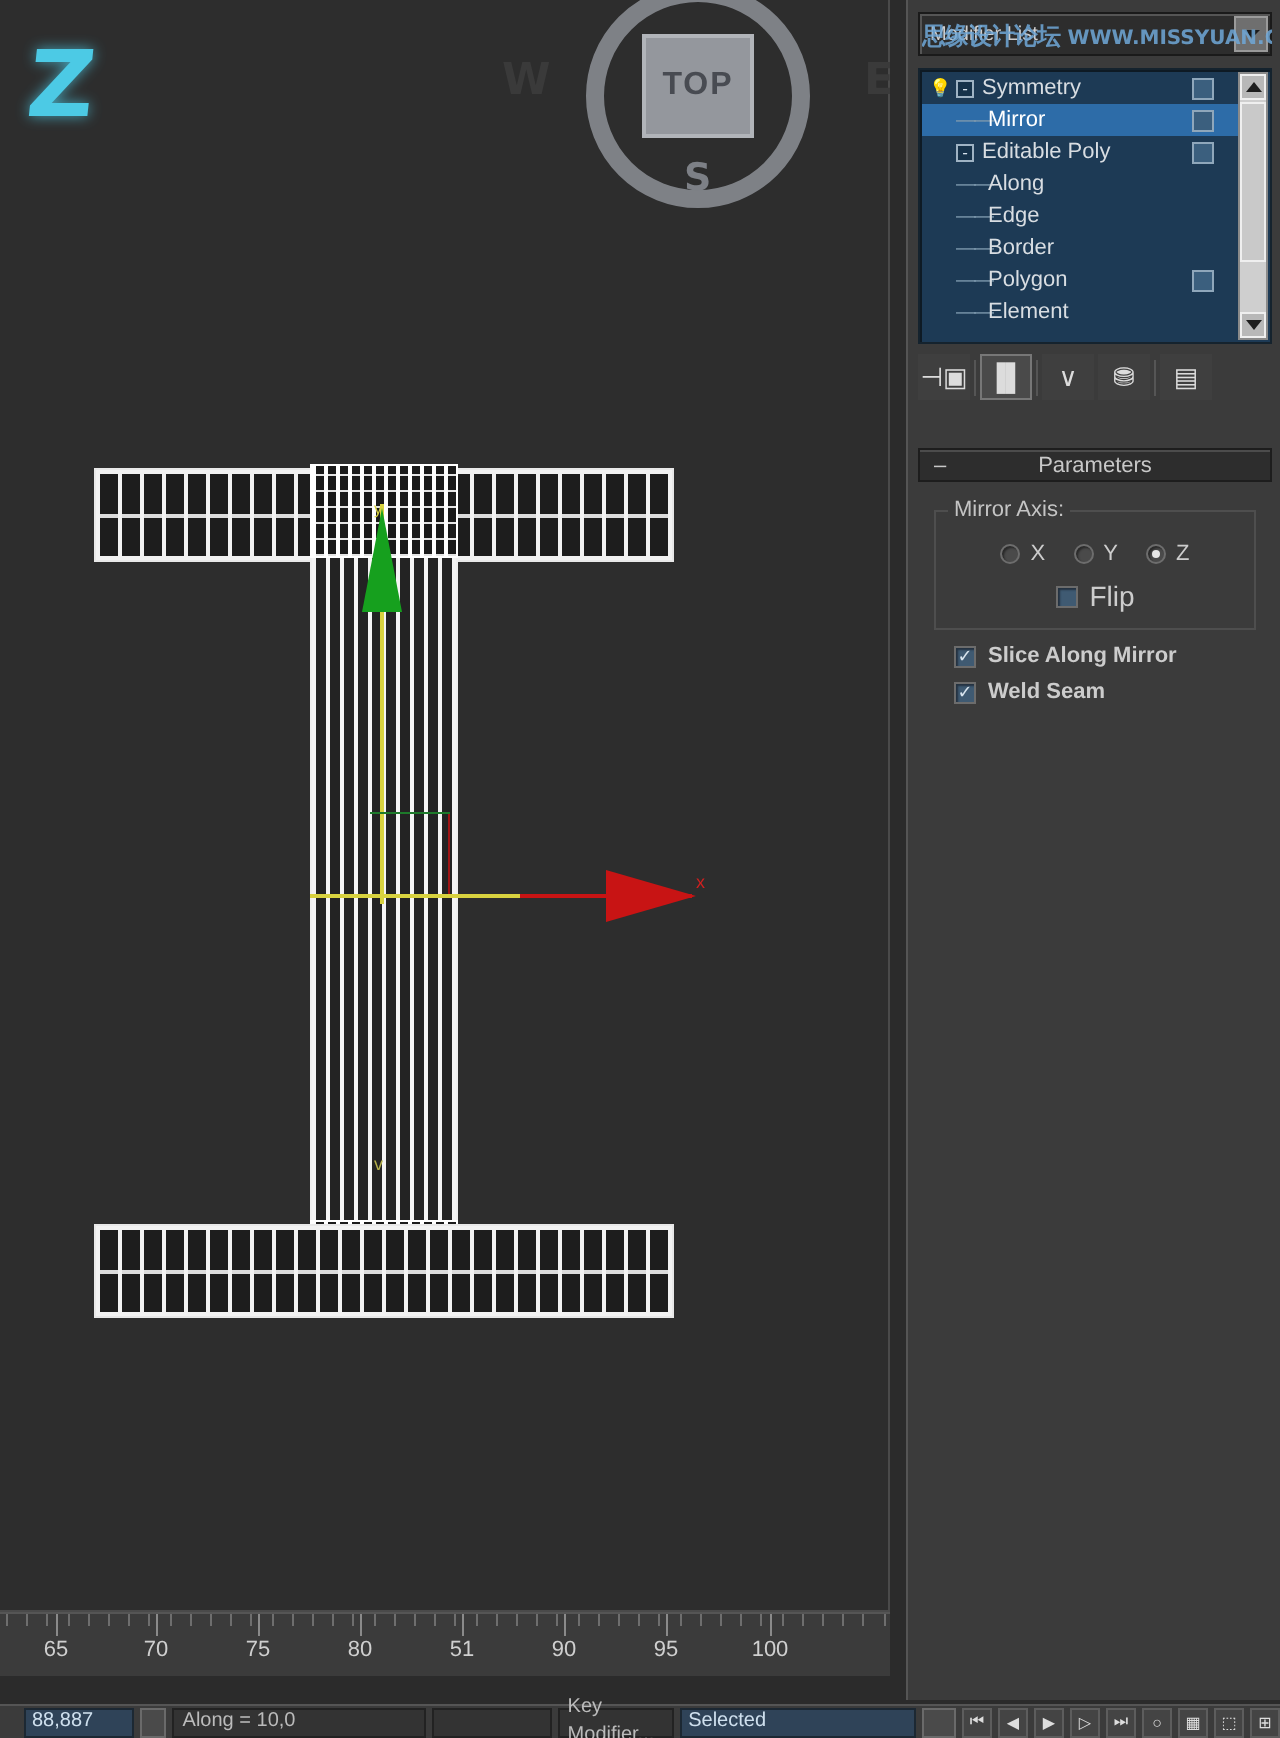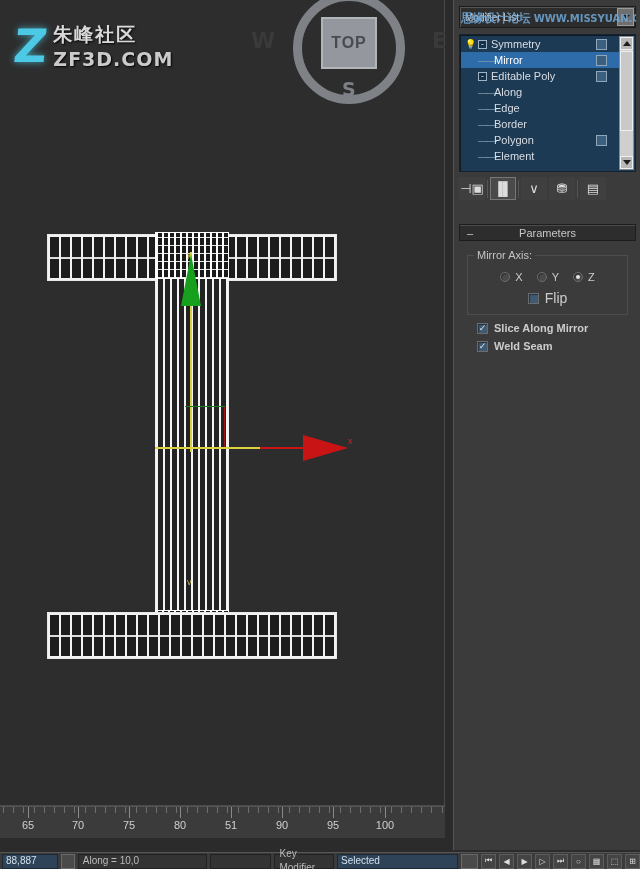--- a/index.html
+++ b/index.html
@@ -291,21 +291,21 @@
     display: flex; align-items: center; justify-content: center;
   }
   .spinner .sbtns .sb .a { width: 0; height: 0; border-left: 3px solid transparent; border-right: 3px solid transparent; }
   .spinner .sbtns .sb.u .a { border-bottom: 4px solid #d0d0d0; }
   .spinner .sbtns .sb.d .a { border-top: 4px solid #d0d0d0; }
 
   
   #statusbar {
     position: absolute; left: 0; top: 852px; width: 640px; height: 17px;
     background: #3b3b3b; border-top: 1px solid #555;
-    display: flex; align-items: center; gap: 3px; padding-left: 2px;
+    display: flex; align-items: center; gap: 3px; padding-left: 12px;
   }
   .sb-field {
     height: 15px; background: #2f4358; border: 1px solid #1c2833;
     font-size: 10px; color: #cfe0ee; padding: 0 3px; line-height: 14px;
     display: flex; align-items: center;
   }
   .sb-dark {
     height: 15px; background: #333; border: 1px solid #222;
     font-size: 10px; color: #bbb; padding: 0 4px; line-height: 14px;
     display: flex; align-items: center;
@@ -320,24 +320,20 @@
 </head>
 <body>
 
 <div id="app">
 
   <div id="viewport">
     <div id="viewport-inner">
 
       <div id="wm-logo">
         <div class="zglyph">Z</div>
-        <div class="wmtext">
-          <div class="wm-cn">朱峰社区</div>
-          <div class="wm-en">ZF3D.COM</div>
-        </div>
       </div>
 
       <div id="viewcube">
         <div class="ring"></div>
         <div class="cube">
           <span>TOP</span>
         </div>
         <div class="dir w">W</div>
         <div class="dir e">E</div>
         <div class="dir s">S</div>

